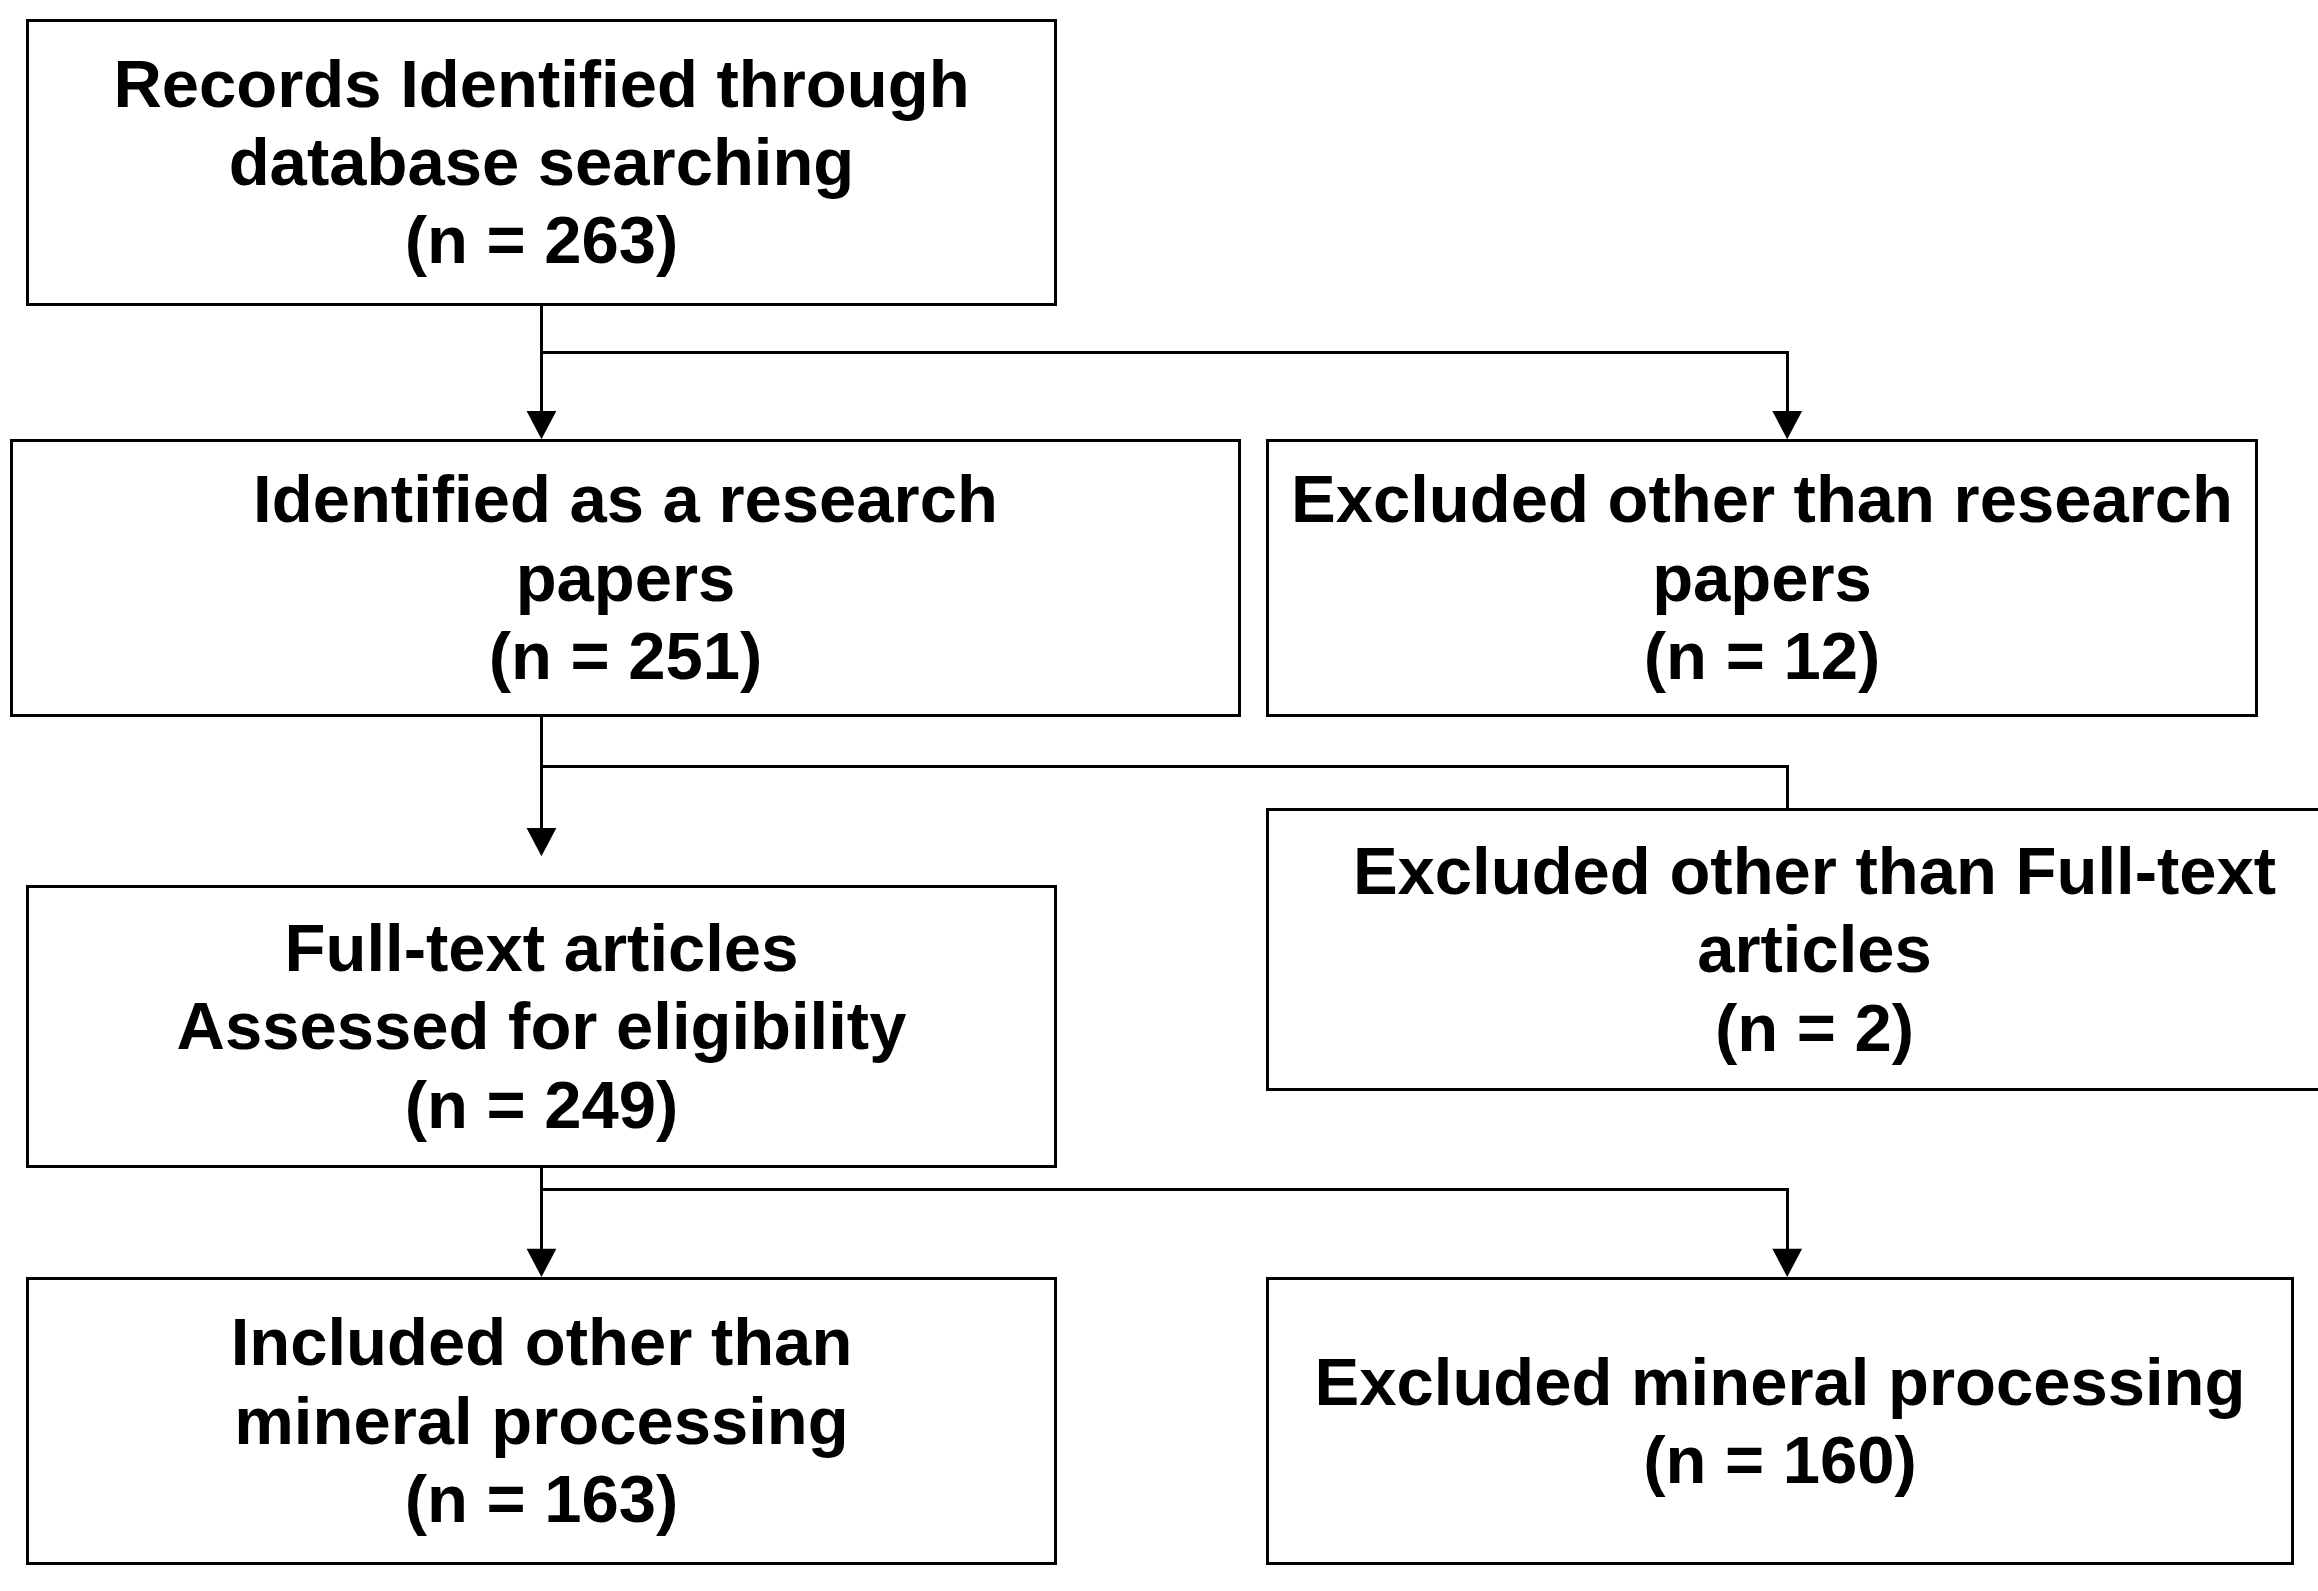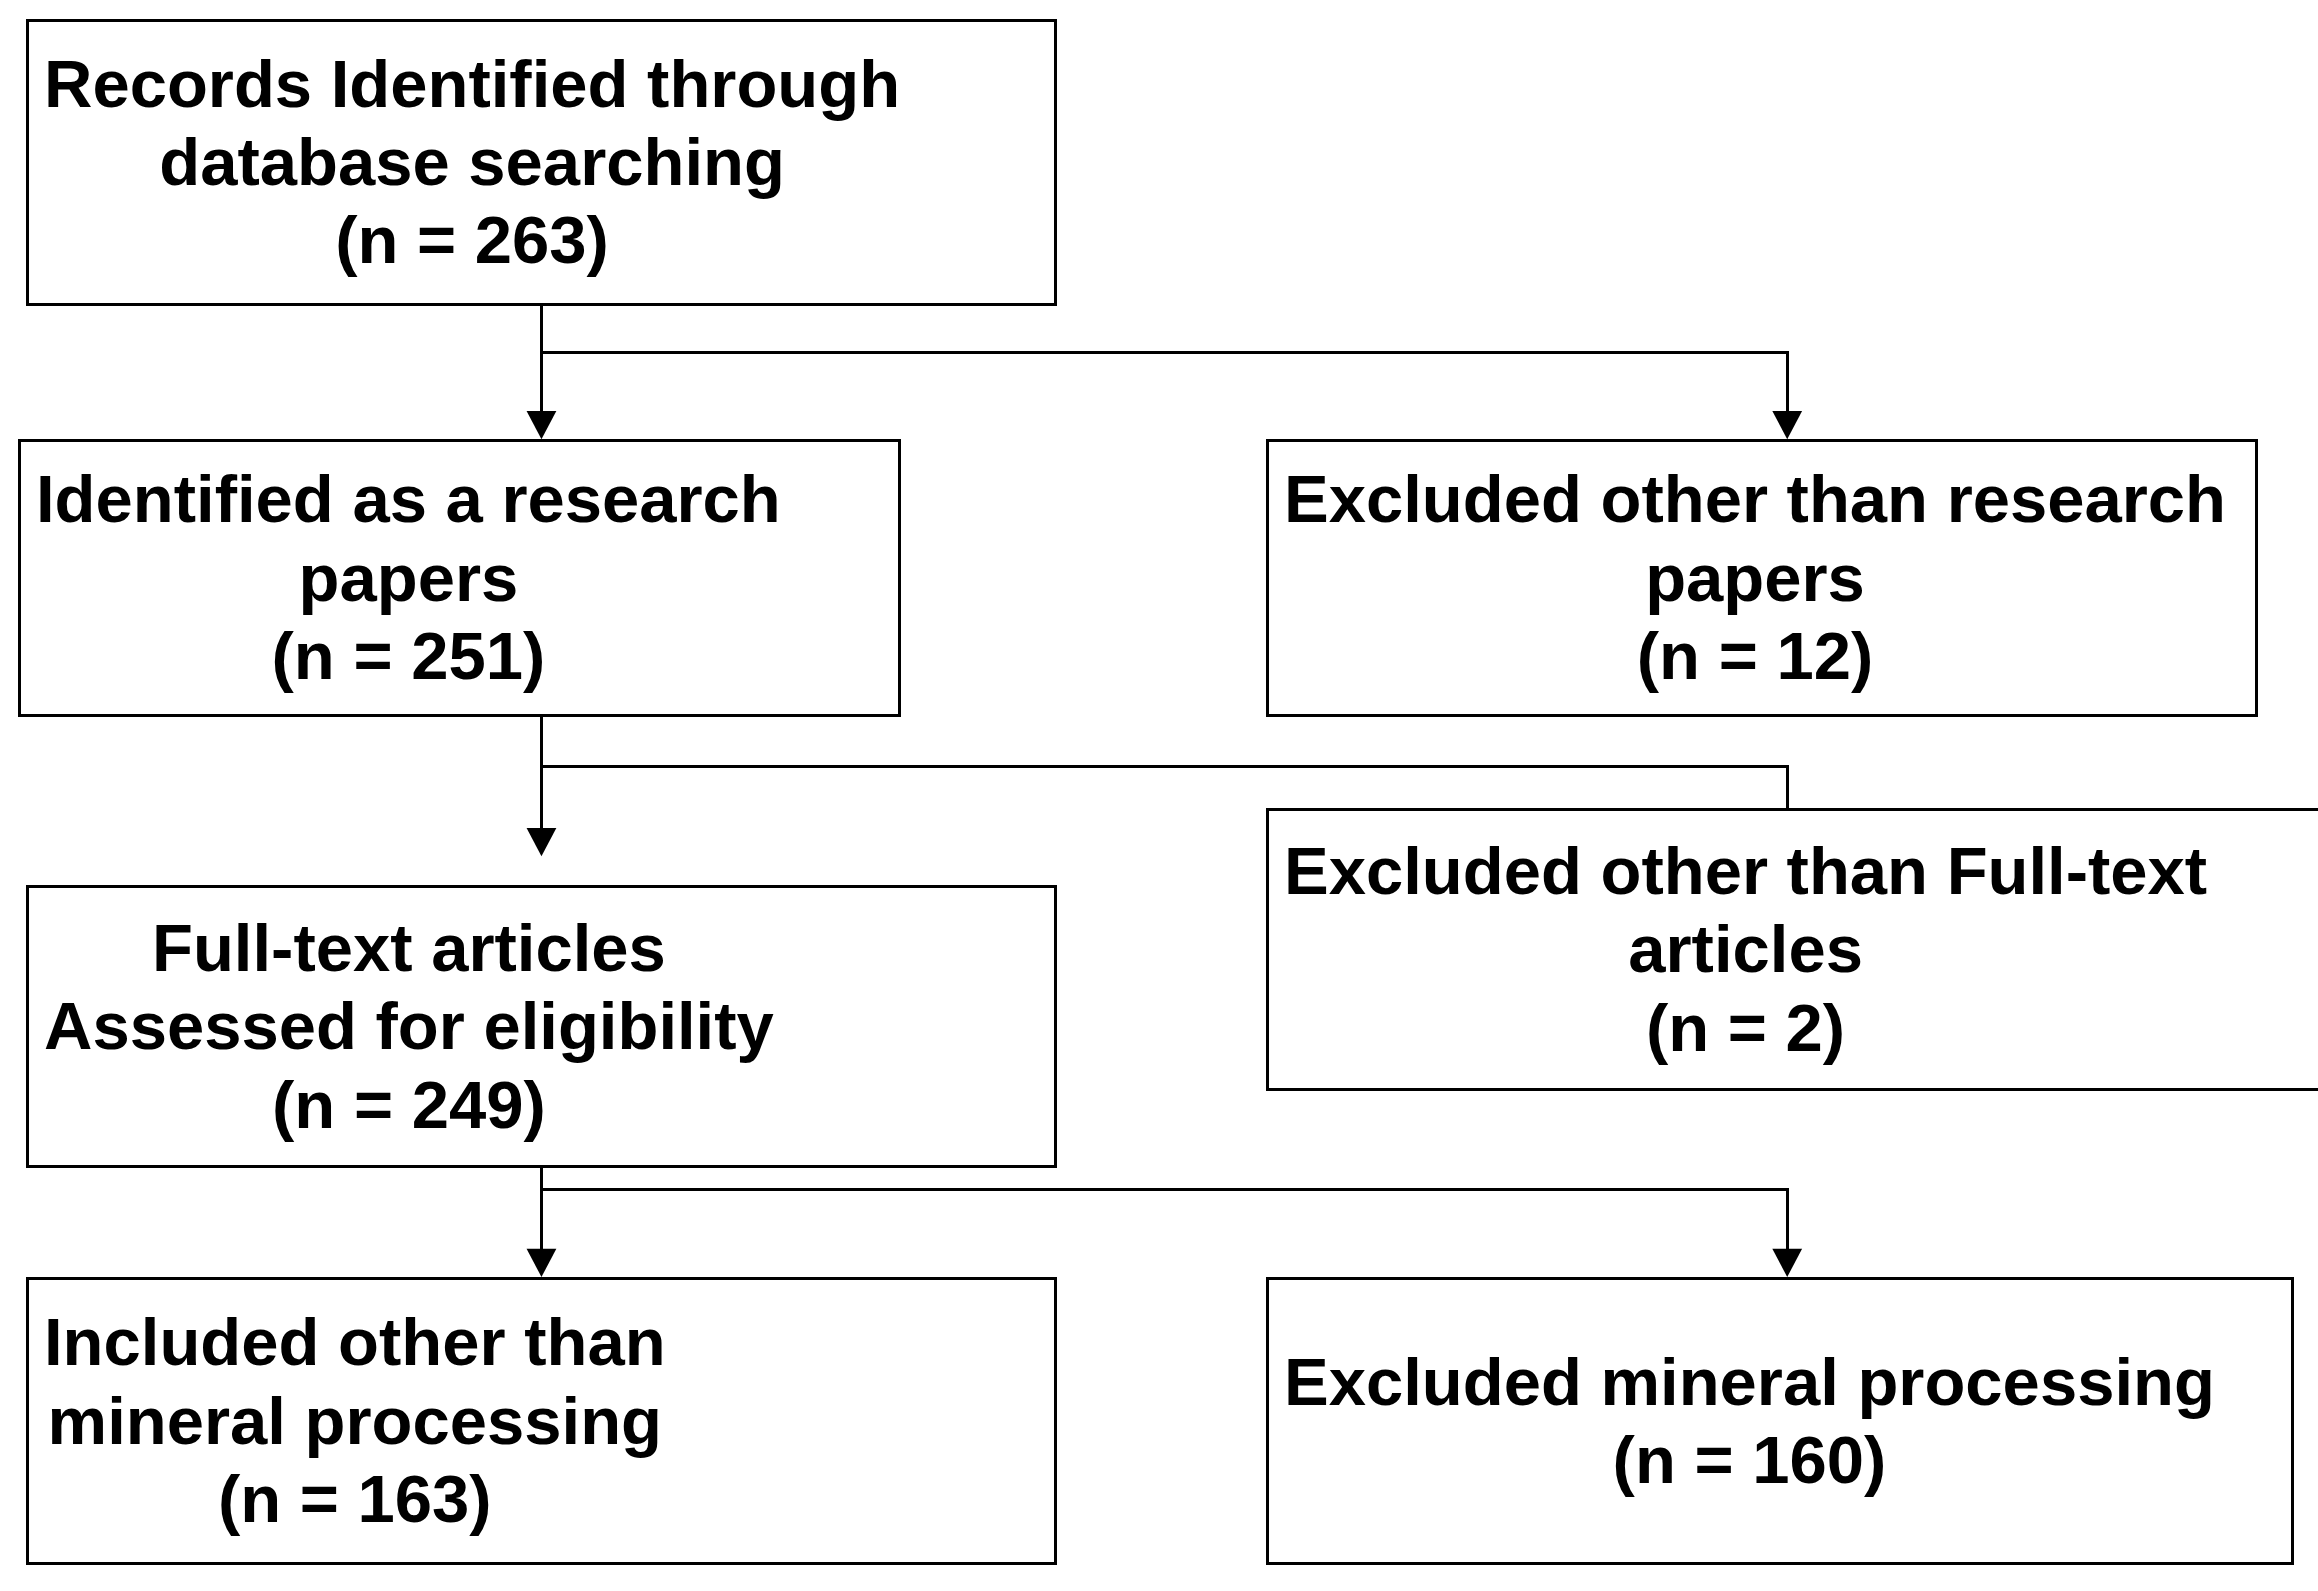--- a/index.html
+++ b/index.html
@@ -31,32 +31,33 @@
     fill: #000000;
     stroke: none;
   }
   .box {
     position: absolute;
     box-sizing: border-box;
     border: 3.7px solid #000000;
     background: #ffffff;
     display: flex;
     align-items: center;
+    justify-content: center;
     text-align: center;
     padding: 0 15px;
   }
   .box-text {
     white-space: pre-line;
     font-weight: 700;
     font-size: 67px;
     line-height: 1.17;
     color: #000000;
   }
   .box-a { left: 26px;   top: 18.6px;   width: 1031px; height: 287px; }
-  .box-b { left: 18px;   top: 439px;  width: 883px; height: 278px; }
+  .box-b { left: 10px;   top: 439px;  width: 1231px; height: 278px; }
   .box-c { left: 1266px; top: 439px;  width: 992px; height: 278px; }
   .box-d { left: 26px;   top: 856px; width: 1031px; height: 283px; margin-top: 29px; }
   .box-e { left: 1266px; top: 808px; width: 1097px; height: 283px; }
   .box-f { left: 26px;   top: 1277px; width: 1031px; height: 288px; }
   .box-g { left: 1266px; top: 1277px; width: 1028px; height: 288px; }
 </style>
 </head>
 <body>
 
 <div class="canvas">

